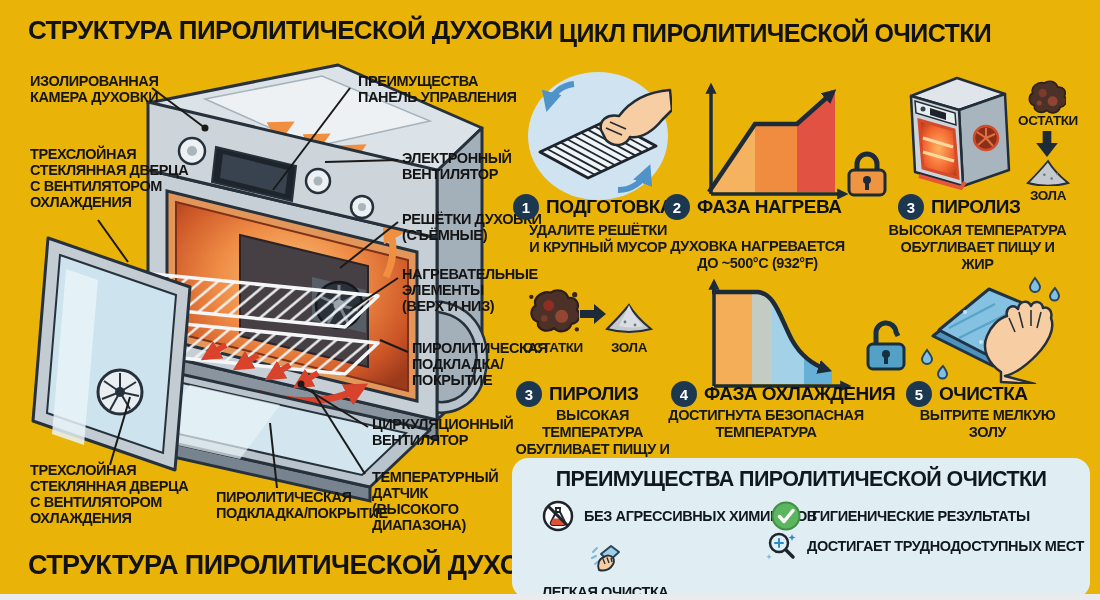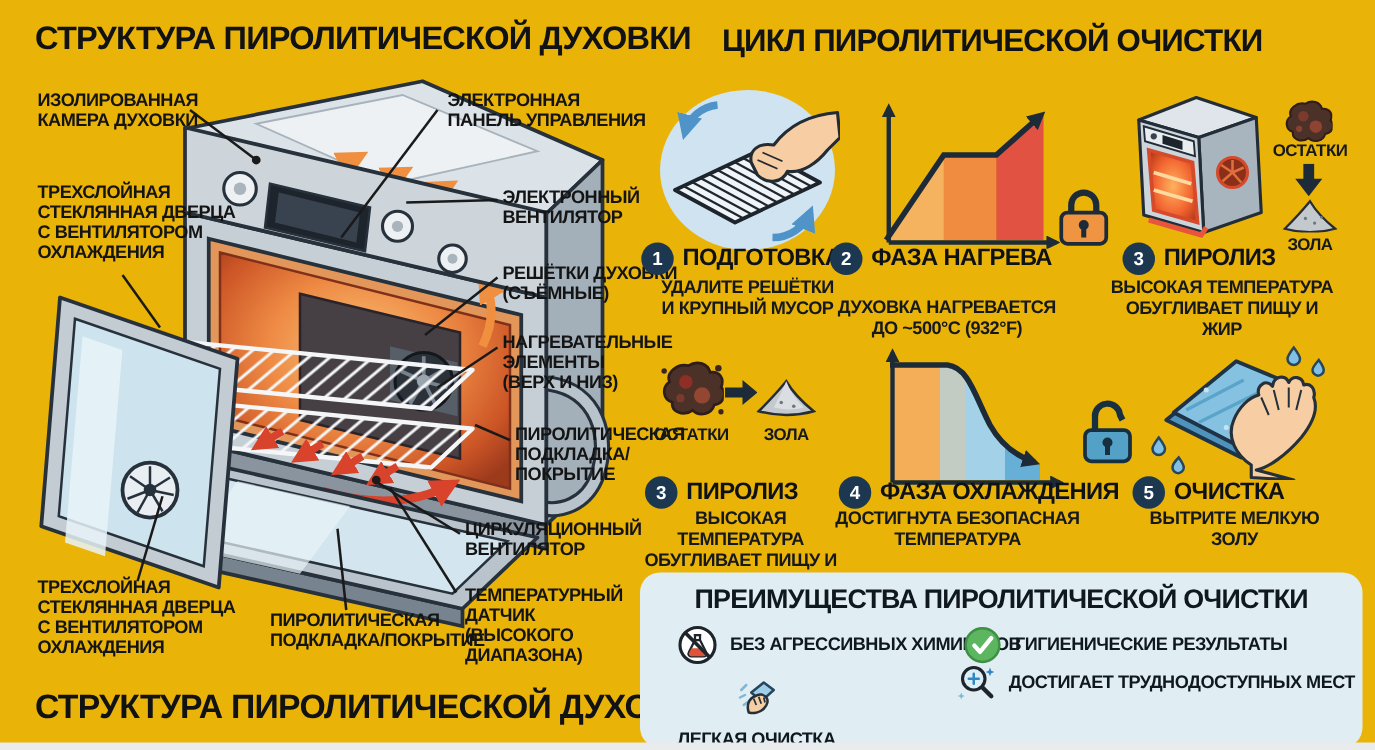--- a/index.html
+++ b/index.html
@@ -155,21 +155,21 @@
       <path d="M365,419 L312,335"></path>
       <path d="M277,433 L270,368"></path>
       <path d="M110,410 L130,342"></path>
     </g>
     <circle cx="205" cy="73" r="3.5" fill="#1a1a1a"></circle>
     <circle cx="301" cy="329" r="3.5" fill="#1a1a1a"></circle>
   </svg>
 
   <div class="lbl" style="left:30px;top:74px;">ИЗОЛИРОВАННАЯ
 КАМЕРА ДУХОВКИ</div>
-  <div class="lbl" style="left:358px;top:74px;">ЭЛЕКТРОННАЯ
+  <div class="lbl" style="left:358px;top:74px;">ПРЕИМУЩЕСТВА
 ПАНЕЛЬ УПРАВЛЕНИЯ</div>
   <div class="lbl" style="left:30px;top:147px;">ТРЕХСЛОЙНАЯ
 СТЕКЛЯННАЯ ДВЕРЦА
 С ВЕНТИЛЯТОРОМ
 ОХЛАЖДЕНИЯ</div>
   <div class="lbl" style="left:402px;top:151px;">ЭЛЕКТРОННЫЙ
 ВЕНТИЛЯТОР</div>
   <div class="lbl" style="left:402px;top:212px;">РЕШЁТКИ ДУХОВКИ
 (СЪЁМНЫЕ)</div>
   <div class="lbl" style="left:402px;top:267px;">НАГРЕВАТЕЛЬНЫЕ
@@ -186,21 +186,21 @@
 ОХЛАЖДЕНИЯ</div>
   <div class="lbl" style="left:216px;top:490px;">ПИРОЛИТИЧЕСКАЯ
 ПОДКЛАДКА/ПОКРЫТИЕ</div>
   <div class="lbl" style="left:372px;top:470px;">ТЕМПЕРАТУРНЫЙ
 ДАТЧИК
 (ВЫСОКОГО
 ДИАПАЗОНА)</div>
 
   <div class="ttl abs" style="left:28px;top:550px;font-size:27px;">СТРУКТУРА ПИРОЛИТИЧЕСКОЙ ДУХОВКИ</div>
 
-  <div class="ttl abs" style="left:540px;top:19px;width:470px;font-size:25px;text-align:right;">ЦИКЛ ПИРОЛИТИЧЕСКОЙ ОЧИСТКИ</div>
+  <div class="ttl abs" style="left:540px;top:19px;width:470px;font-size:25px;text-align:center;">ЦИКЛ ПИРОЛИТИЧЕСКОЙ ОЧИСТКИ</div>
 
   <svg class="abs" style="left:522px;top:64px;" width="150" height="140" viewBox="0 0 150 140">
     <ellipse cx="76" cy="72" rx="70" ry="64" fill="#cfe3f0"></ellipse>
     <defs>
         <marker id="mBlue" viewBox="0 0 10 10" refX="7" refY="5" markerWidth="3.4" markerHeight="3.4" orient="auto-start-reverse">
       <path d="M0,0 L10,5 L0,10 Z" fill="#4f93c9"></path>
         </marker>
       </defs>
     <path d="M52,20 A30,30 0 0 0 26,42" fill="none" stroke="#4f93c9" stroke-width="6" marker-end="url(#mBlue)"></path>
     <path d="M96,126 A32,32 0 0 0 126,106" fill="none" stroke="#4f93c9" stroke-width="6" marker-end="url(#mBlue)"></path>

